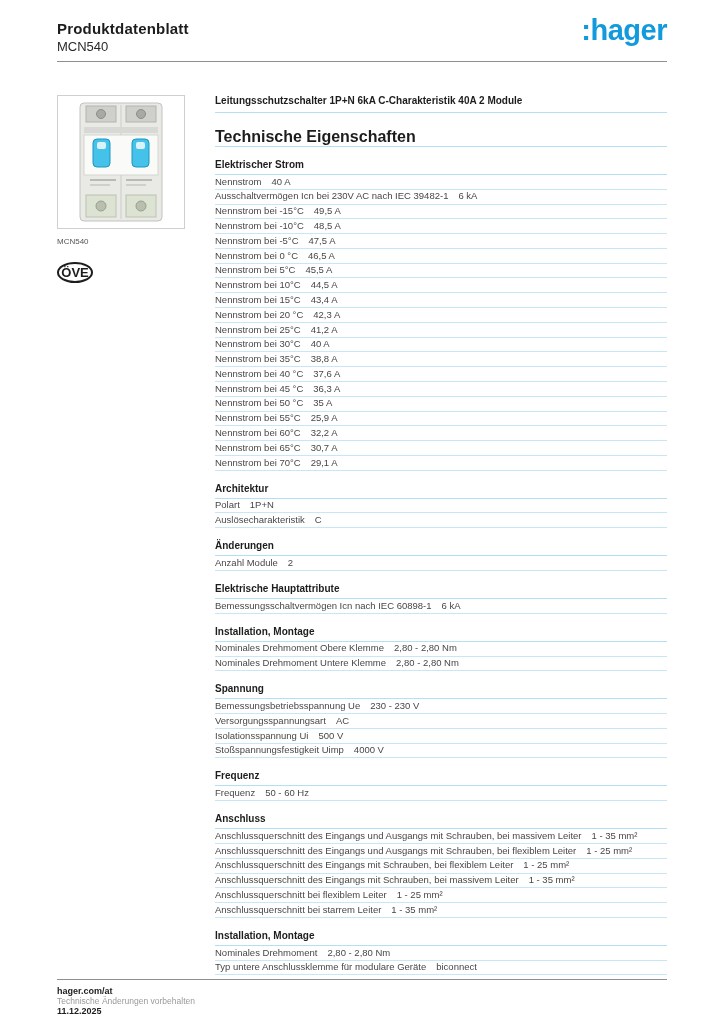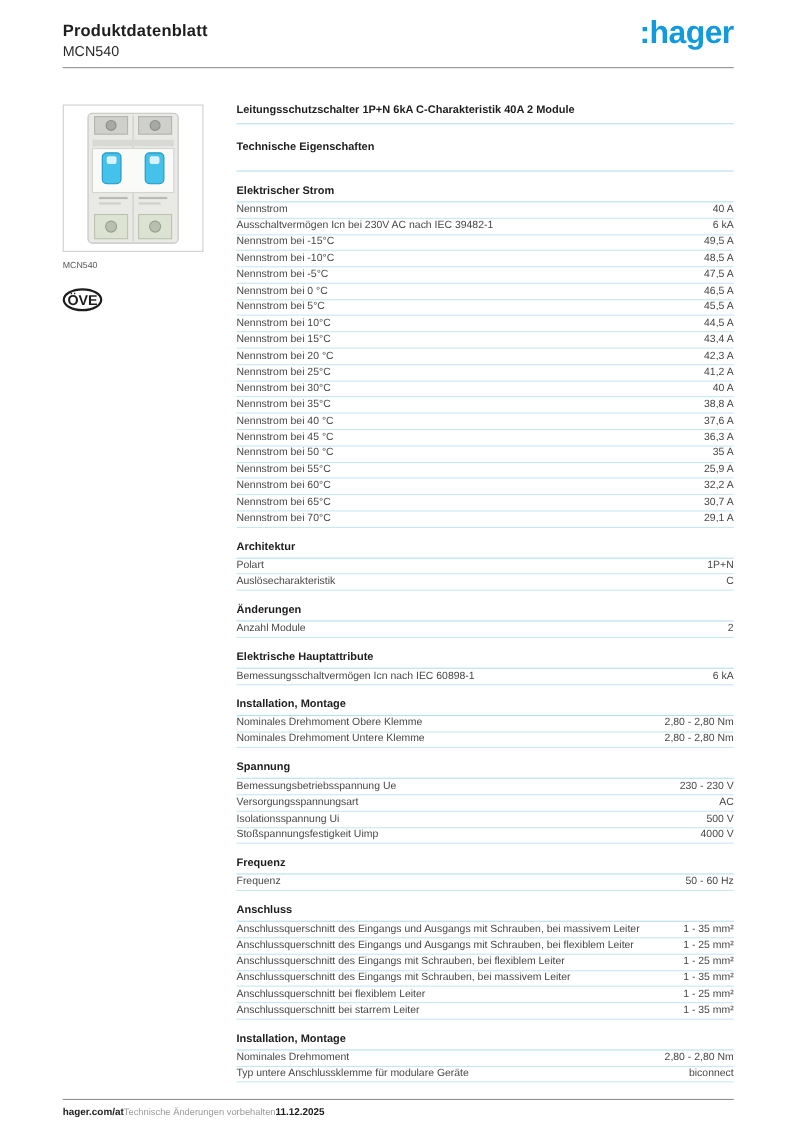--- a/index.html
+++ b/index.html
@@ -39,41 +39,41 @@
     display: flex; align-items: center; justify-content: center;
     font-size: 13px; font-weight: bold; color: #1d1d1d;
   }
 
   
   .product-title {
     font-size: 10px; font-weight: bold; color: #1d1d1d;
     padding-bottom: 6px; border-bottom: 1px solid #b5dff2; margin-bottom: 15px;
   }
   .tech-heading {
-    font-size: 10px; font-weight: bold; color: #1d1d1d;
-    padding-bottom: 16px; border-bottom: 1px solid #b5dff2;
+    font-size: 16px; font-weight: bold; color: #1d1d1d;
+    padding-bottom: 0; border-bottom: 1px solid #b5dff2;
   }
   .spec-section { margin-top: 11px; }
   .section-heading {
     font-size: 10px; font-weight: bold; color: #1d1d1d;
     padding: 1px 0 4px; border-bottom: 1px solid #b5dff2;
   }
   .spec-row {
-    display: flex; justify-content: space-between; align-items: baseline;
+    display: flex; align-items: baseline;
     font-size: 9.5px; line-height: 10.5px; color: #474747;
     padding: 1.7px 0 1.6px; border-bottom: 1px solid #c8e7f6;
   }
   .spec-label { padding-right: 10px; }
   .spec-value { text-align: right; white-space: nowrap; color: #474747; }
 
   
   footer {
     position: absolute; left: 57px; right: 57px; bottom: 8px;
     border-top: 1px solid #8f8f8f; padding-top: 6px;
-    display: flex; align-items: baseline;
+    display: flex; justify-content: space-between; align-items: baseline; flex-direction: column;
   }
   .footer-left { font-size: 9px; font-weight: bold; color: #1d1d1d; text-decoration: none; }
   .footer-center { font-size: 8.5px; color: #9a9a9a; }
   .footer-right { font-size: 9px; font-weight: bold; color: #1d1d1d; }
 </style>
 </head>
 <body>
 
 <div class="page">
 

